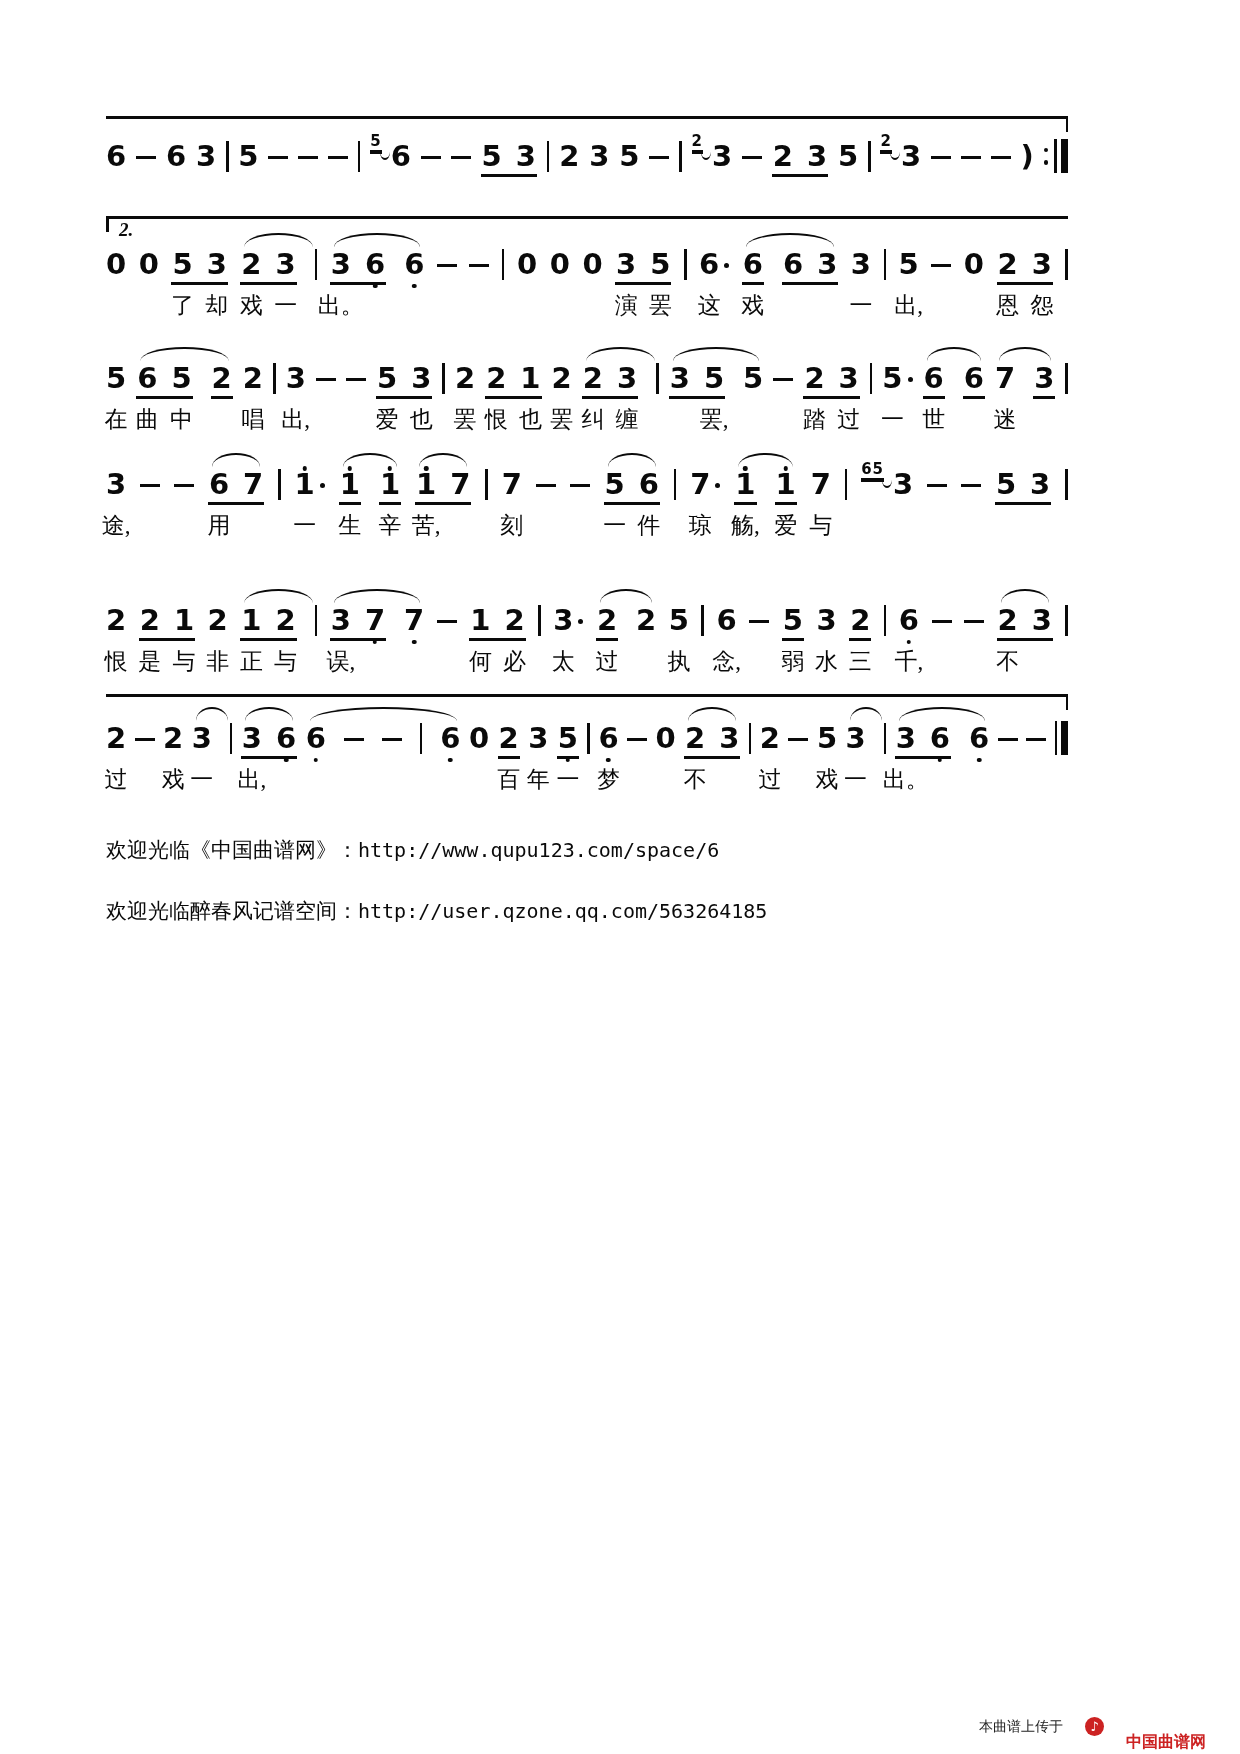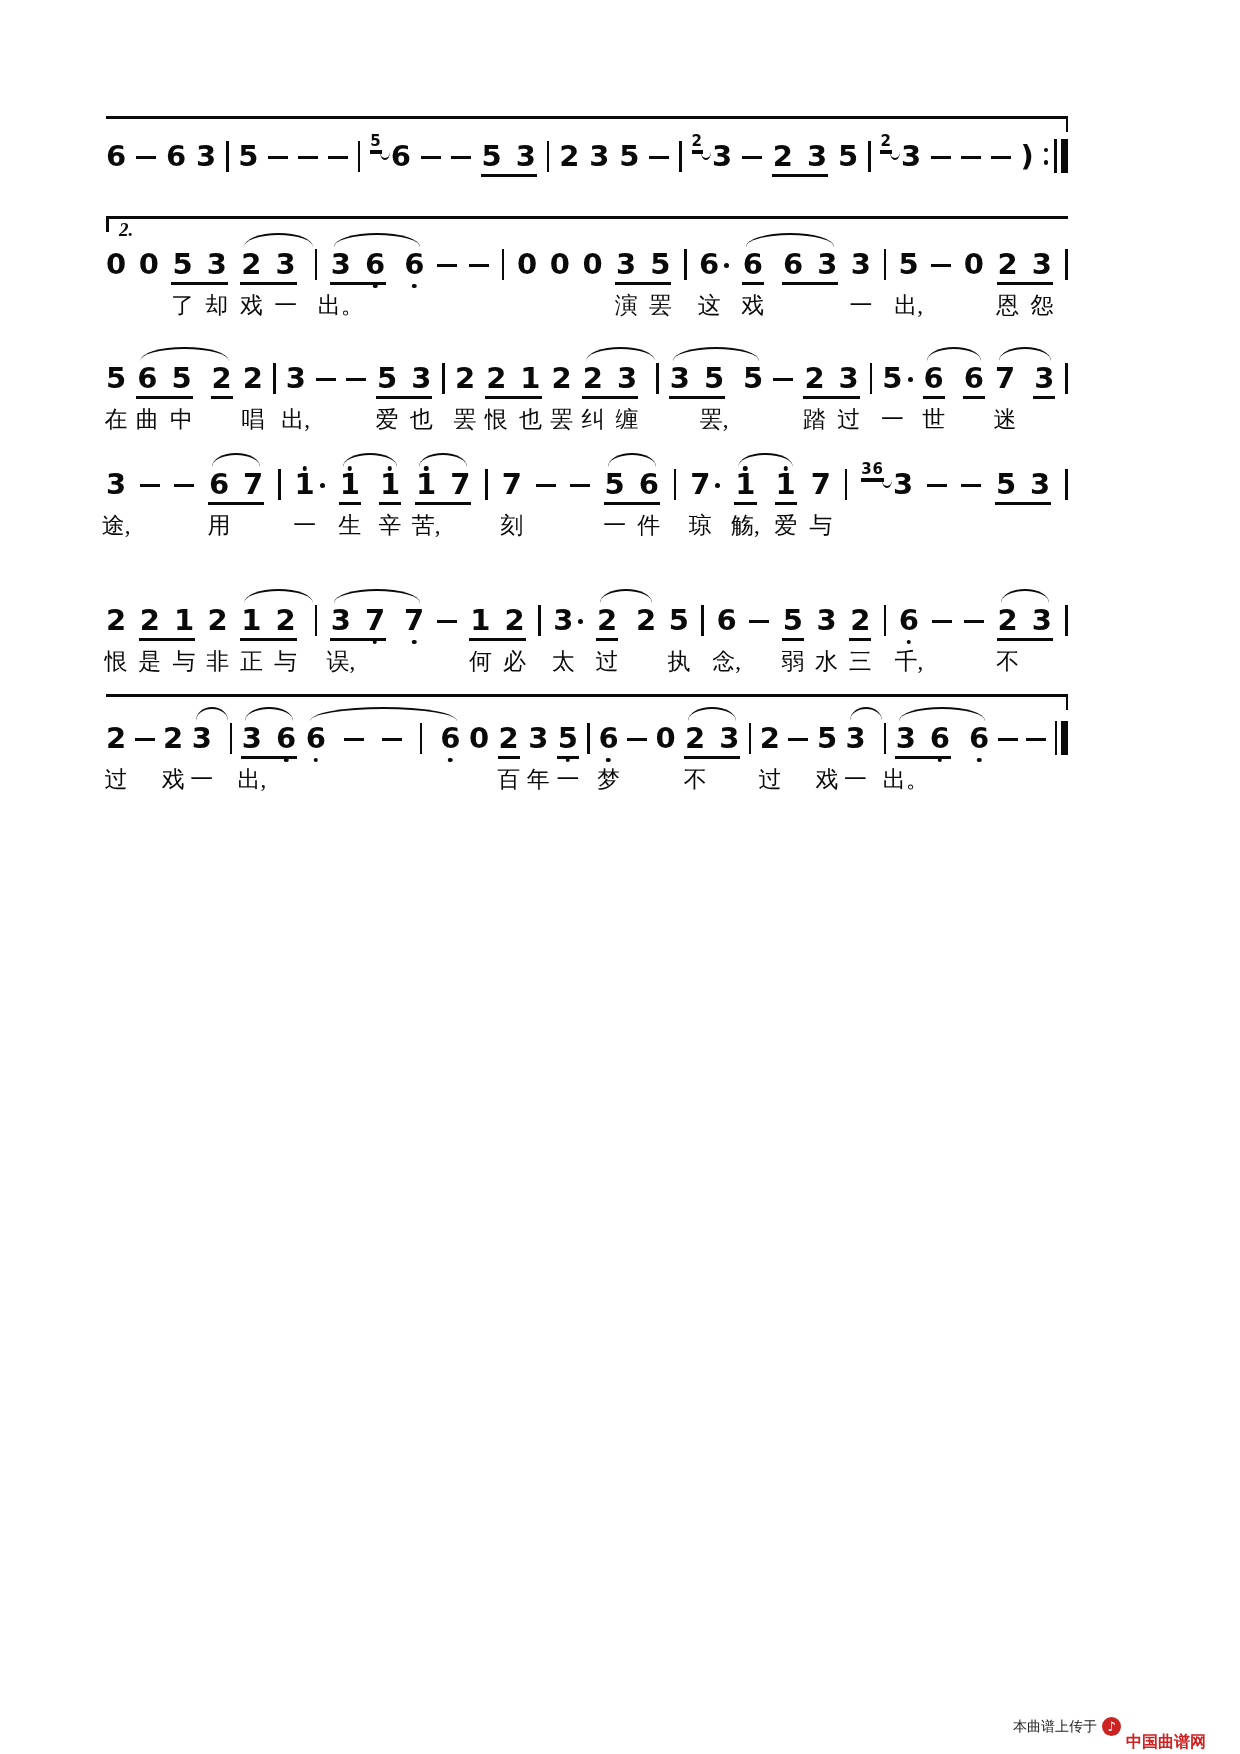--- a/index.html
+++ b/index.html
@@ -38,21 +38,21 @@
   .oline.tickL::before { content:""; position:absolute; left:0; top:0; width:2.5px; height:16px; background:#0a0a0a; }
   .oline-l1 { top:-20px; }
   .oline-l2 { top:-28px; }
   .oline-l6 { top:-24px; }
   .volta-label { position:absolute; top:-25px; left:13px; font-size:19px; font-style:italic; font-weight:bold;
                  font-family:"Liberation Serif", serif; }
   .footer { position:absolute; left:106px; top:836px; }
   .flink { margin-bottom:33px; font-size:21px; }
   .fl-label { font-family:"Liberation Serif", serif; }
   .fl-url { font-family:"DejaVu Sans Mono", monospace; font-size:20px; }
-  .watermark { position:absolute; right:34px; top:1700px; display:flex; align-items:center; gap:5px; }
+  .watermark { position:absolute; right:34px; top:1700px; display:flex; align-items:center; gap:22px; }
   .wm-prefix { font-size:14px; color:#222; font-family:"Liberation Serif", serif; }
   .wm-logo { display:inline-flex; align-items:center; justify-content:center; width:19px; height:19px;
              border-radius:50%; color:#fff; font-size:13px; line-height:19px; }
   .wm-site { font-size:16px; font-weight:bold; font-family:"Liberation Serif", serif; }
 </style>
 </head>
 <body>
 
 <div class="page">
   <div id="score">
@@ -435,21 +435,21 @@
               <span class="note">
                 <span class="stack"><span class="digit">1</span><span class="hi"></span><span class="lyric">爱</span></span>
               </span>
             </span>
           </span>
           <span class="note">
             <span class="stack"><span class="digit">7</span><span class="lyric">与</span></span>
           </span>
           <span class="bar"></span>
           <span class="note">
-            <span class="g">36</span>
+            <span class="g">65</span>
             <span class="gtie"></span>
             <span class="stack"><span class="digit">3</span></span>
           </span>
           <span class="dash"></span>
           <span class="dash"></span>
           <span class="beam">
             <span class="note">
               <span class="stack"><span class="digit">5</span></span>
             </span>
             <span class="note">
@@ -664,19 +664,23 @@
           <span class="dash"></span>
           <span class="dash"></span>
           <span class="fin">
             <span class="thin"></span>
             <span class="thick"></span>
           </span>
         </div>
       </div>
     </div>
 
+  <div class="footer">
+    <p class="flink"><span class="fl-label">欢迎光临《中国曲谱网》：</span><span class="fl-url">http://www.qupu123.com/space/6</span></p>
+    <p class="flink"><span class="fl-label">欢迎光临醉春风记谱空间：</span><span class="fl-url">http://user.qzone.qq.com/563264185</span></p>
+  </div>
 
   <div class="watermark">
     <span class="wm-prefix">本曲谱上传于</span>
     <span class="wm-logo" style="background: rgb(204, 34, 34);">♪</span>
     <span class="wm-site" style="color: rgb(204, 34, 34); margin-top: 32px;">中国曲谱网</span>
   </div>
 </div>
 
 </body></html>

